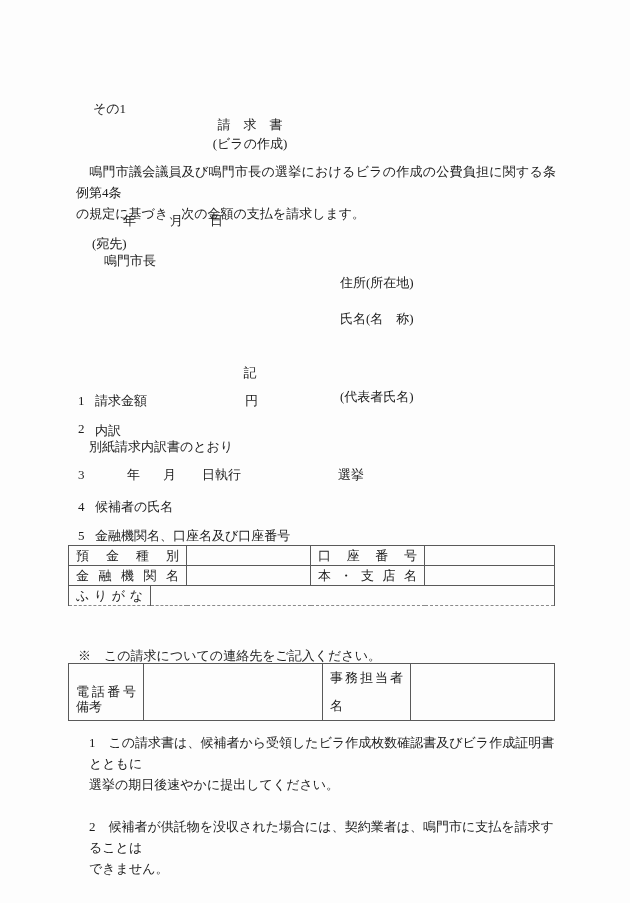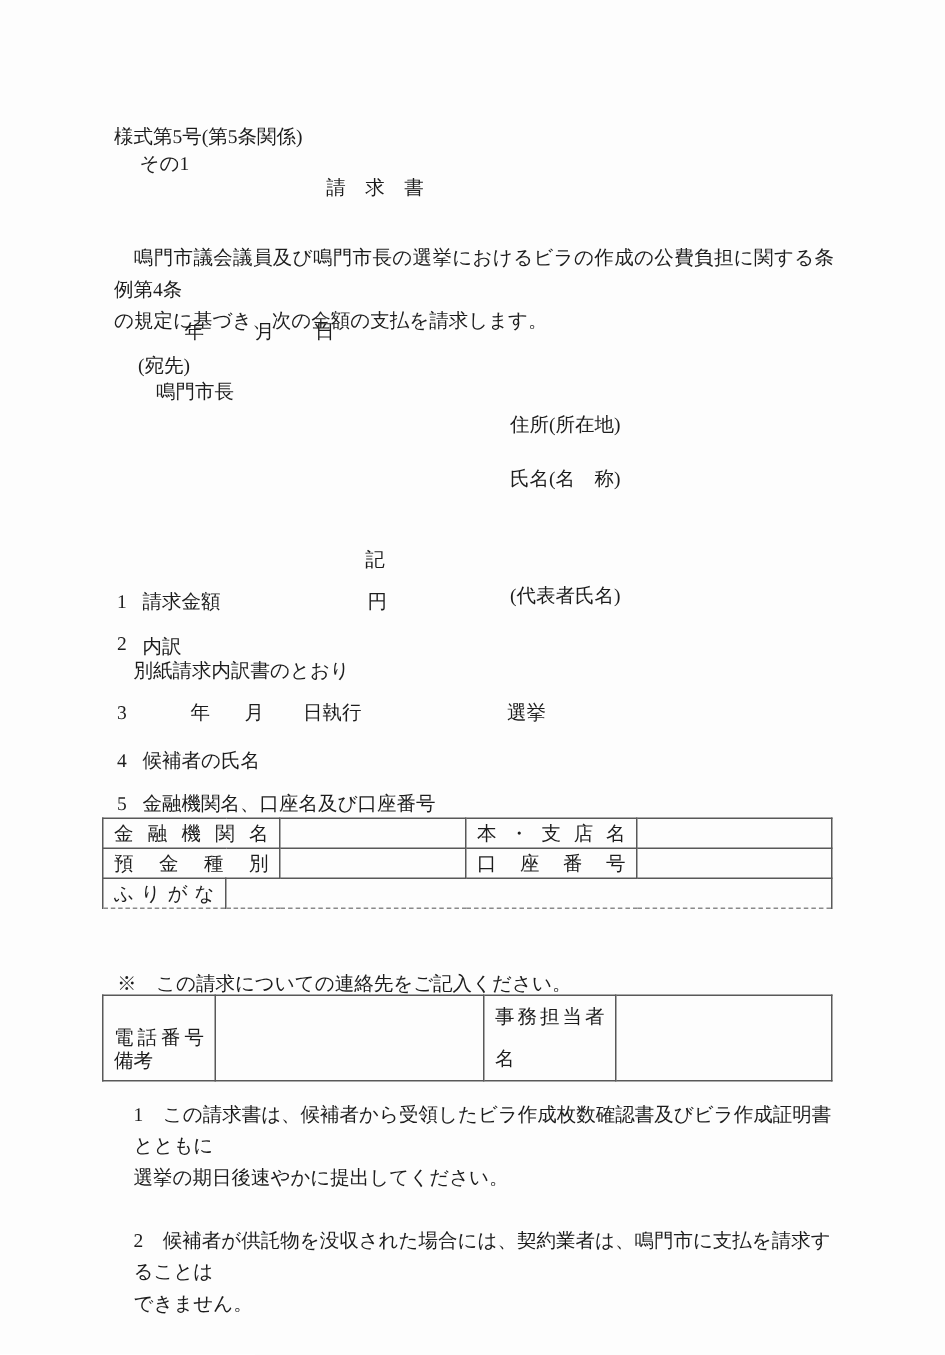--- a/index.html
+++ b/index.html
@@ -23,23 +23,23 @@
   }
   table.frm tr.dashrow td { border-bottom:1px dashed #8a8a8a; }
   table.frm td.val { background:transparent; }
   .t2 td { height:28px !important; line-height:28px !important; }
 </style>
 </head>
 <body>
 
 <div class="page">
 
-  <div class="abs" style="left:76px; top:80px;">様式第5号(第5条関係)</div>
   <div class="abs" style="left:93px; top:98px;">その1</div>
   <div class="abs center" style="top:114px;">請　求　書</div>
+  <div class="abs center" style="top:133px;">(ビラの作成)</div>
 
   <div class="abs" style="left:76px; top:161px; width:480px; text-align:justify;">　鳴門市議会議員及び鳴門市長の選挙におけるビラの作成の公費負担に関する条例第4条
 の規定に基づき、次の金額の支払を請求します。</div>
 
   <span class="abs" style="left:123px; top:210px;">年</span>
   <span class="abs" style="left:170px; top:210px;">月</span>
   <span class="abs" style="left:210px; top:210px;">日</span>
 
   <div class="abs" style="left:92px; top:233px;">(宛先)</div>
   <div class="abs" style="left:104px; top:250px;">鳴門市長</div>
@@ -74,29 +74,29 @@
   <table class="frm" style="left:68px; top:545px; width:486px;">
     <colgroup>
       <col style="width:82px">
         <col style="width:36px">
         <col style="width:124px">
       <col style="width:114px">
         <col style="width:130px">
     </colgroup>
     <tbody>
         <tr>
+      <td class="lbl" colspan="2">預金種別</td>
+      <td class="val"></td>
+      <td class="lbl">口座番号</td>
+      <td class="val"></td>
+    </tr>
+    <tr>
       <td class="lbl" colspan="2">金融機関名</td>
       <td class="val"></td>
       <td class="lbl">本・支店名</td>
-      <td class="val"></td>
-    </tr>
-    <tr>
-      <td class="lbl" colspan="2">預金種別</td>
-      <td class="val"></td>
-      <td class="lbl">口座番号</td>
       <td class="val"></td>
     </tr>
     <tr class="dashrow">
       <td class="lbl">ふりがな</td>
       <td class="val" colspan="4"></td>
     </tr>
   </tbody>
     </table>
 
   <div class="abs" style="left:78px; top:645px;">※　この請求についての連絡先をご記入ください。</div>

